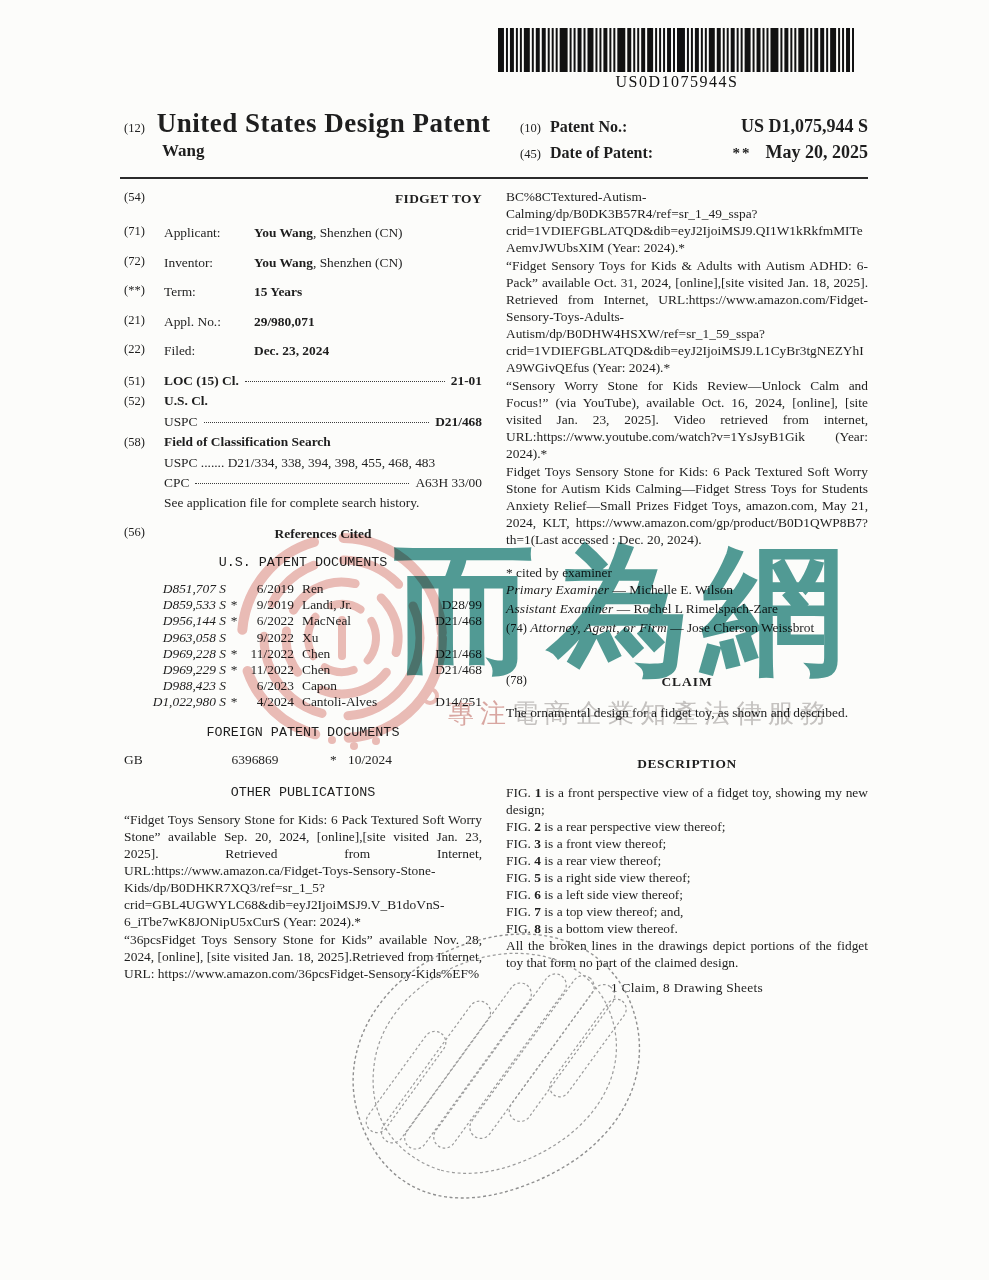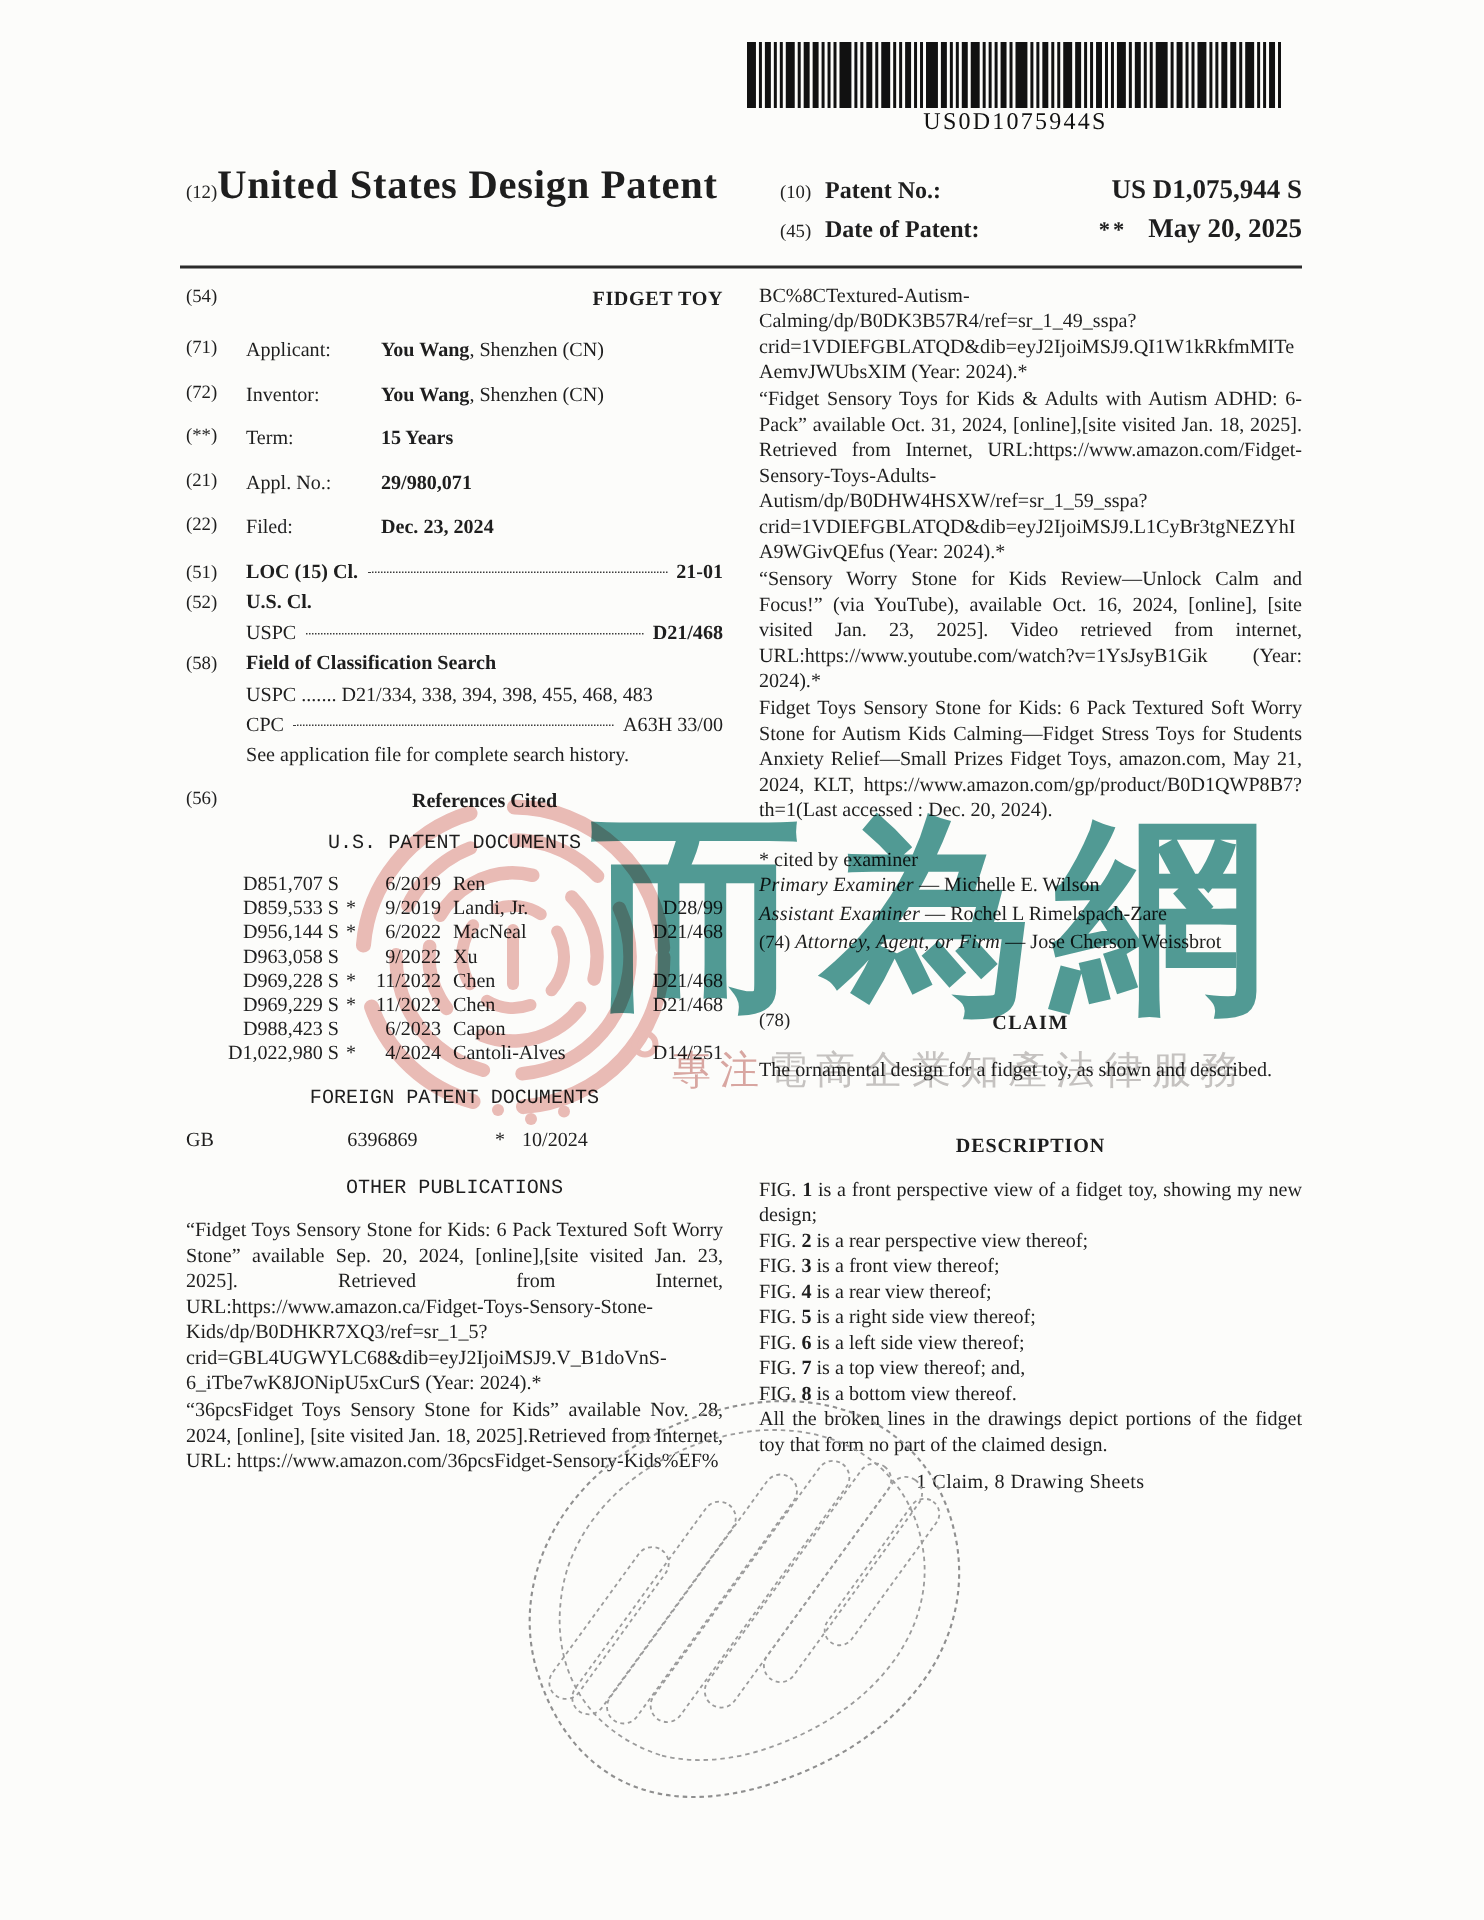--- a/index.html
+++ b/index.html
@@ -13,21 +13,21 @@
   }
   .page { position:absolute; inset:0;padding-left:10px; }
 
   
   .barcode-wrap { position:absolute; left:498px; top:28px; width:358px; text-align:center; }
   .barcode-wrap svg { display:block; width:356px; height:44px; }
   .barcode-code { font-size:16px; letter-spacing:1.5px; margin-top:1px; color:#111; }
 
   
   .header-left { position:absolute; left:124px; top:108px; width:380px; }
-  .hl-row { display:flex; align-items:baseline; gap:0;text-align:right; }
+  .hl-row { display:flex; align-items:baseline; gap:12px;text-align:right; }
   .paren-num { font-size:12.5px; color:#222; }
   .doc-title { font-size:27px; font-weight:bold; letter-spacing:0.5px; white-space:nowrap; }
   .surname { font-size:17px; font-weight:bold; margin:2px 0 0 38px; }
   .header-right { position:absolute; left:520px; top:116px; width:348px; font-size:16px; }
   .hr-row { display:grid; grid-template-columns:30px 128px 1fr; align-items:baseline; margin-bottom:5px; }
   .hr-row .lab { font-weight:bold; font-size:16px; }
   .hr-row .val { font-weight:bold; font-size:18px; text-align:right; white-space:nowrap; }
   .hr-row .val .stars { font-weight:bold; font-size:15px; margin-right:14px; letter-spacing:2px; }
   .header-rule { position:absolute; left:120px; top:177px; width:748px; border-top:2.2px solid #2b2b2b; }
 
@@ -44,21 +44,21 @@
   .cls-row .num { width:40px; flex:none; font-size:12.5px; }
   .cls-row .ind { width:40px; flex:none; }
   .leader { flex:1; margin:0 6px; border-bottom:1.8px dotted #3c3c3c; transform:translateY(-3px); min-width:14px; }
   .cls-note { margin:1px 0 14px 40px; }
 
   .center-head { text-align:center; margin:6px 0 10px 0;font-family:Liberation Mono, monospace; }
   .refs-head { display:grid; grid-template-columns:40px 1fr; margin:10px 0 12px 0; }
   .refs-head .ttl { text-align:center; font-weight:bold; }
 
   .uspat-row { display:grid; grid-template-columns:102px 16px 52px 8px 1fr auto; line-height:1.2; align-items:baseline; }
-  .uspat-row .no   { text-align:right; white-space:nowrap; }
+  .uspat-row .no   { text-align:right; white-space:nowrap;font-style:italic; }
   .uspat-row .star { text-align:center; }
   .uspat-row .dt   { text-align:right; }
   .uspat-row .nm   { white-space:nowrap; overflow:hidden; }
   .uspat-row .cls  { white-space:nowrap; }
   .uspat-row .leader { transform:translateY(-2px); }
 
   .foreign-row { display:grid; grid-template-columns:56px 150px 18px 70px 1fr; margin:10px 0 6px 0; }
   .foreign-row .fno { text-align:center; }
 
   .pub-para { text-align:justify; overflow-wrap:anywhere; margin-bottom:1px; }
@@ -174,20 +174,21 @@
         <rect x="178" y="0" width="1" height="40" fill="#111"></rect>
       </svg>
     <div class="barcode-code">US0D1075944S</div>
   </div>
 
   <div class="header-left">
     <div class="hl-row">
       <span class="paren-num">(12)</span>
       <span class="doc-title">United States Design Patent</span>
     </div>
+    <div class="surname">Wang</div>
   </div>
   <div class="header-right">
     <div class="hr-row">
       <span class="paren-num">(10)</span>
       <span class="lab">Patent No.:</span>
       <span class="val">US D1,075,944 S</span>
     </div>
     <div class="hr-row">
       <span class="paren-num">(45)</span>
       <span class="lab">Date of Patent:</span>

